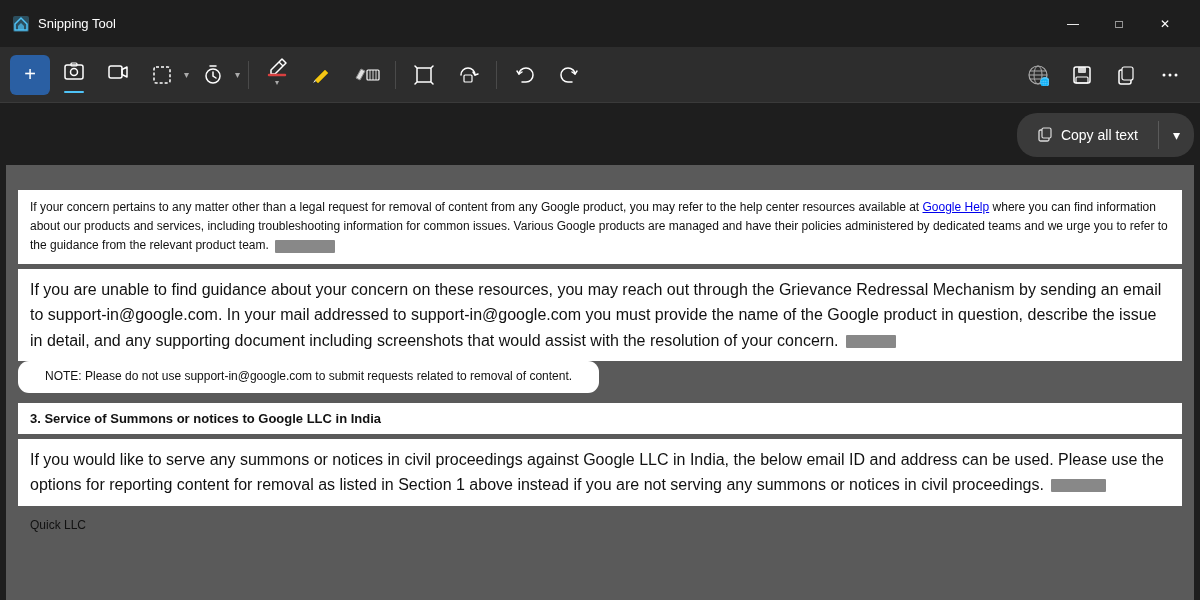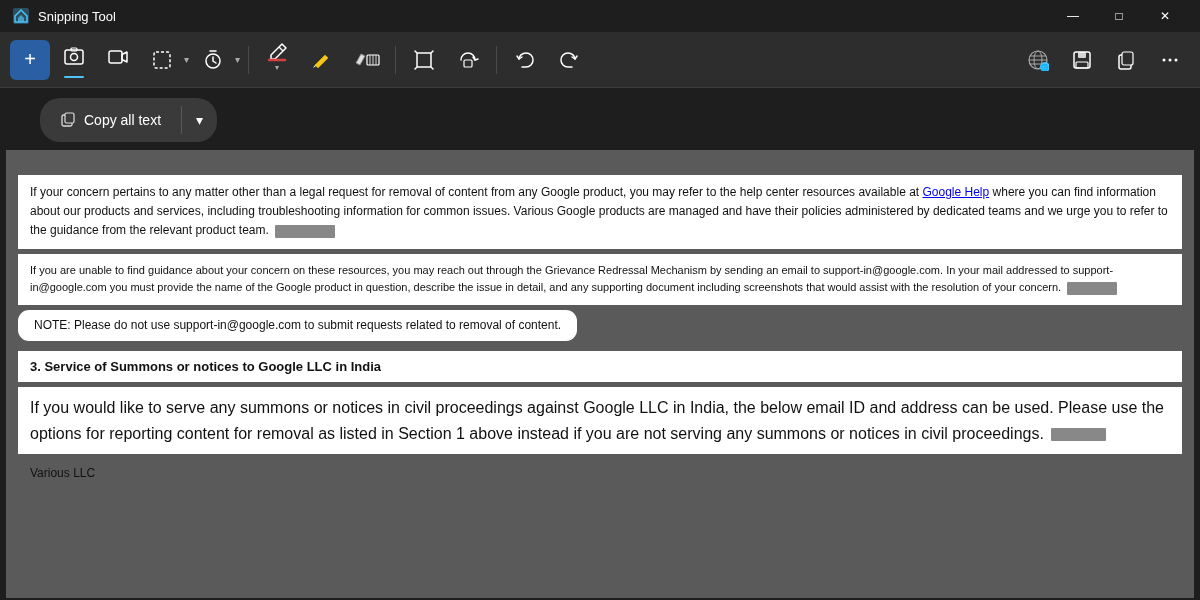--- a/index.html
+++ b/index.html
@@ -9,21 +9,21 @@
       overflow: hidden;
       background: #1e1e1e;
       font-family: 'Segoe UI', sans-serif;
       color: #fff;
     }
 
     
     .title-bar {
       display: flex;
       align-items: center;
-      height: 32px;
+      height: 47px;
       background: #1e1e1e;
       padding: 0 12px;
       user-select: none;
     }
     .title-bar-icon {
       width: 18px;
       height: 18px;
       margin-right: 8px;
       display: flex;
       align-items: center;
@@ -113,24 +113,23 @@
     }
     .chevron-small {
       font-size: 10px;
       color: #aaa;
     }
 
     
     .action-bar {
       display: flex;
       align-items: center;
-      justify-content: flex-start;
+      justify-content: flex-end;
       padding: 10px 6px 8px;
       background: #1e1e1e;
-      margin-left: 34px;
     }
     .action-bar-inner {
       display: flex;
       align-items: center;
       background: #3a3a3a;
       border-radius: 20px;
       overflow: hidden;
       height: 44px;
     }
     .action-btn {
@@ -184,32 +183,31 @@
       font-size: 12px;
       line-height: 1.6;
       padding: 8px 12px;
       margin-bottom: 5px;
       margin-top: 15px;
     }
     .para2-block {
       position: relative;
       background: #fff;
       color: #111;
-      font-size: 11px;
+      font-size: 16px;
       line-height: 1.6;
       padding: 8px 12px;
-      margin-bottom: 5px;
     }
     .note-block {
       position: relative;
       background: #fff;
       color: #111;
       font-size: 12px;
       line-height: 1.6;
-      padding: 6px 16px;
+      padding: 6px 27px;
       margin-bottom: 5px;
       display: inline-block;
       border-radius: 11px;
     }
     .section-heading {
       background: #fff;
       color: #111;
       font-size: 13px;
       font-weight: 700;
       padding: 8px 12px;
@@ -444,16 +442,16 @@
   <div class="section-heading">
     <span>3. Service of Summons or notices to Google LLC in India</span>
   </div>
 
   <div class="para3-block">
     <span>If you would like to serve any summons or notices in civil proceedings against Google LLC in India, the below email ID and address can be used. Please use the options for reporting content for removal as listed in Section 1 above instead if you are not serving any summons or notices in civil proceedings.</span>
     <span style="display:inline-block;background:#888;width:55px;height:13px;border-radius:1px;vertical-align:middle;margin-left:3px;"></span>
   </div>
 
   <div class="address-block">
-    <span class="address-line">Various LLC</span>
+    <span class="address-line">Quick LLC</span>
   </div>
 
 </div>
 
 </body></html>

